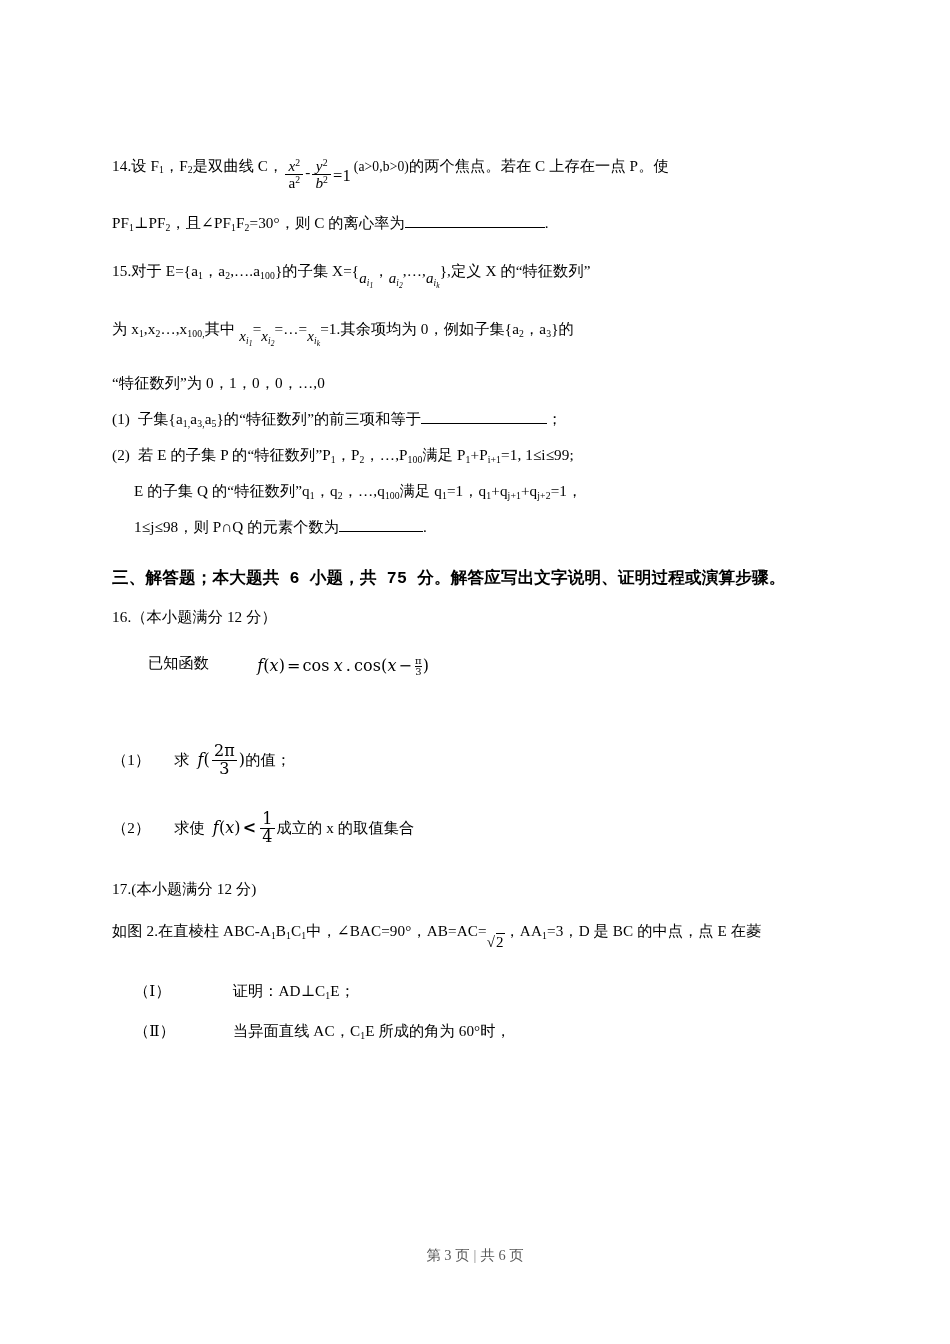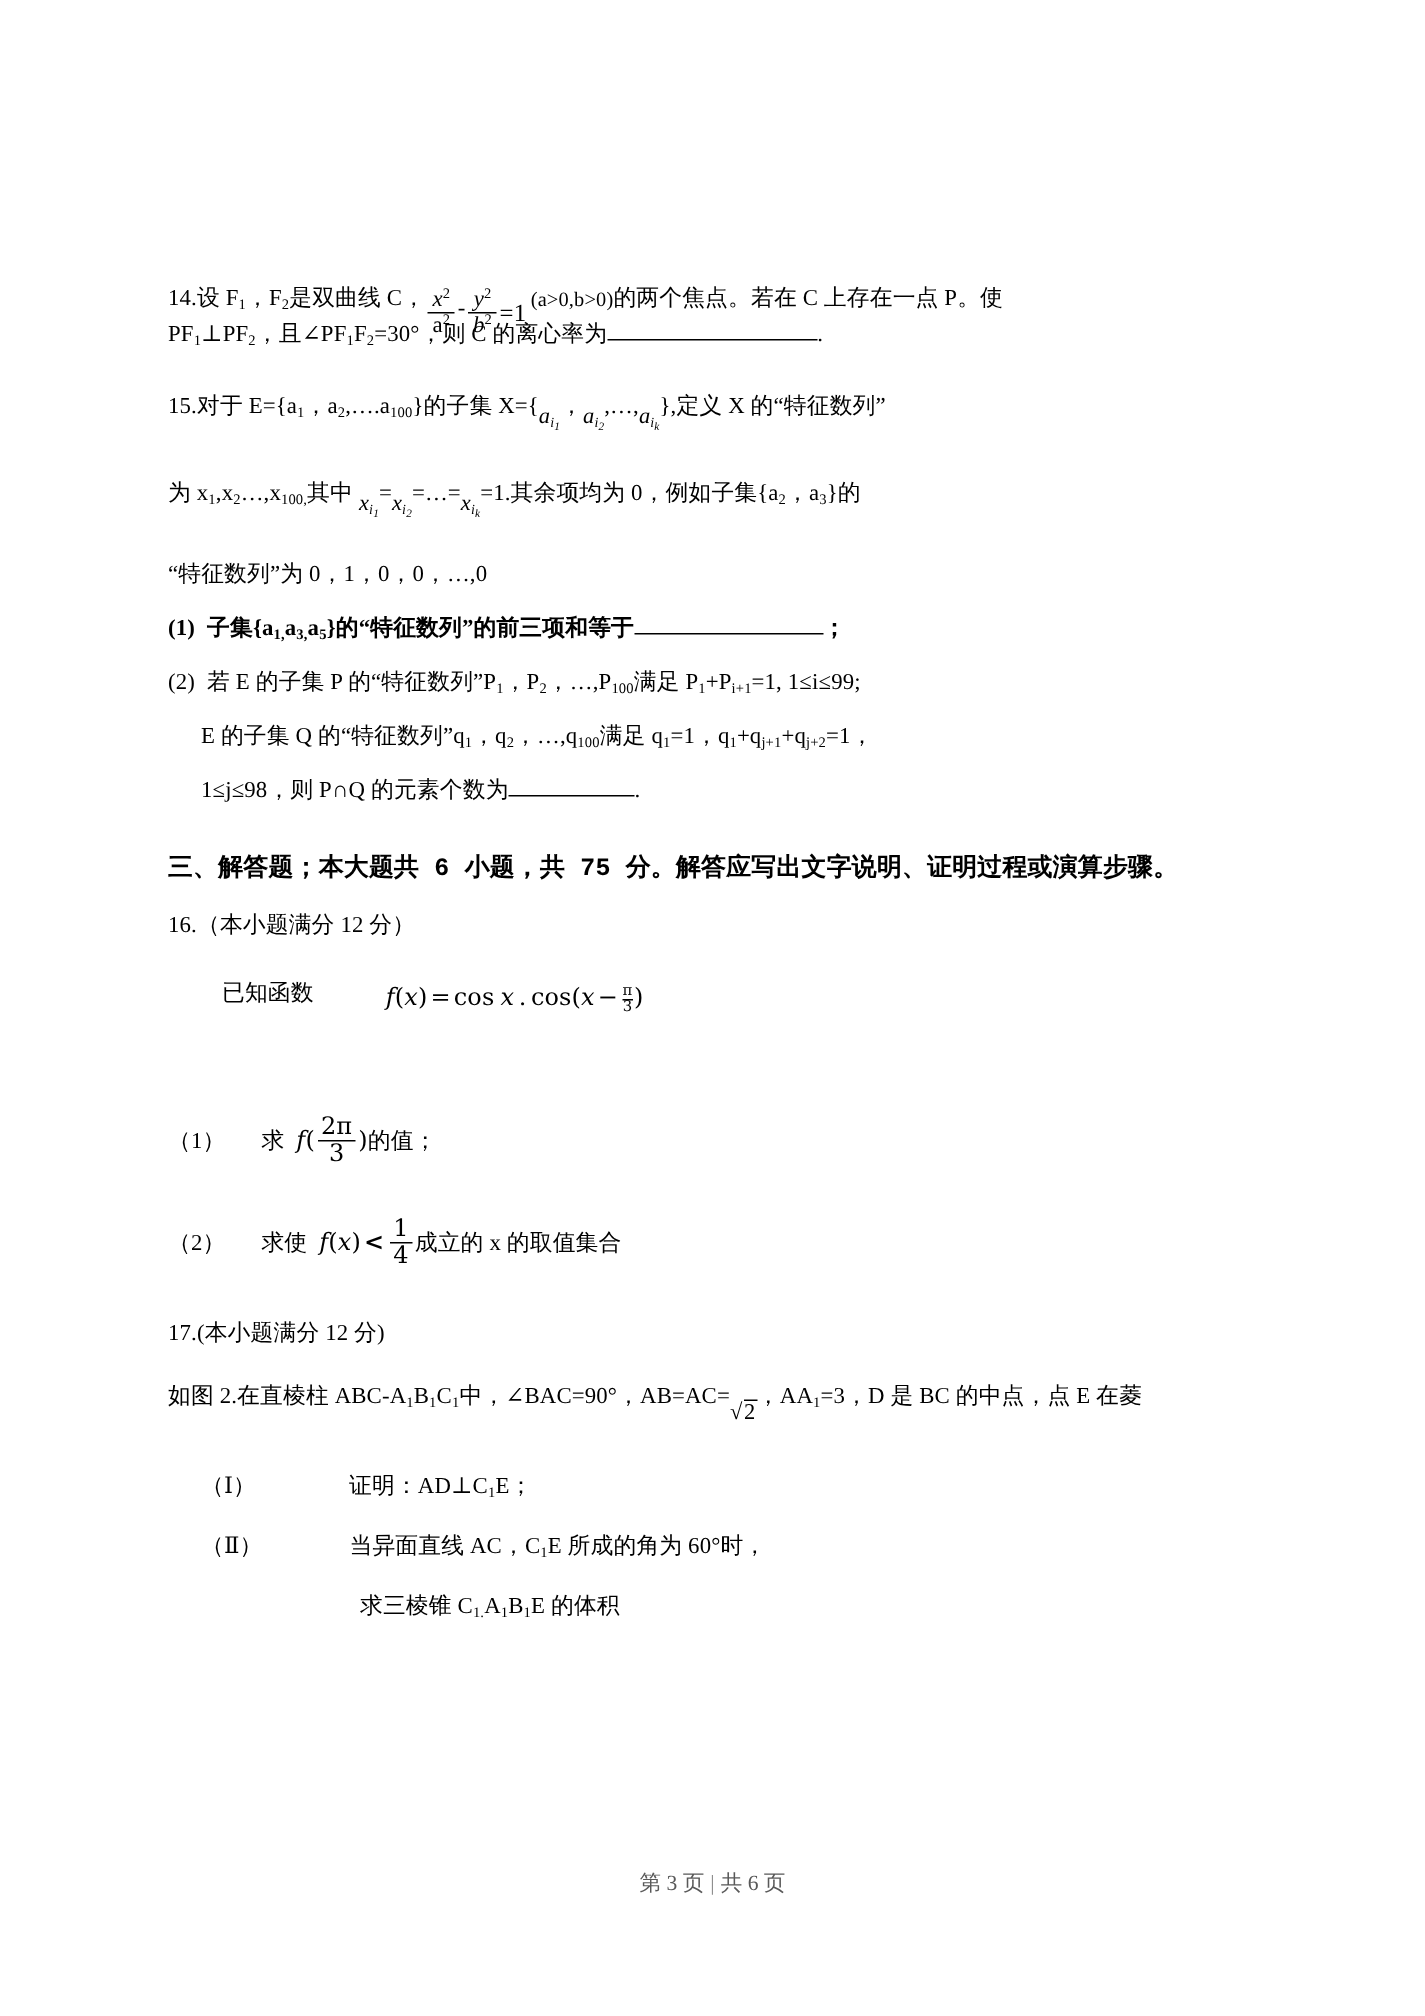--- a/index.html
+++ b/index.html
@@ -49,21 +49,21 @@
   .up { font-style: normal; }
 
   
   .frac {
     display: inline-block;
     vertical-align: -0.52em;
     text-align: center;
     line-height: 1.02;
     margin: 0 2px;
   }
-  .frac > .num { display: block; padding: 0 3px; margin-top: 34px; }
+  .frac > .num { display: block; padding: 0 3px; }
   .frac > .den {
     display: block;
     padding: 0 3px;
     border-top: 1.1px solid #000;
   }
 
   
   .radical {
     display: inline-block;
     position: relative;
@@ -176,21 +176,21 @@
     </div>
 
     <div class="line" style="height:54px;">
       <span>为 x</span><sub>1</sub><span>,x</span><sub>2</sub><span>…,x</span><sub>100,</sub><span>其中</span><span class="dropsym" style="padding-left:4px;"><span>x</span><span class="s1">i</span><span class="s2">1</span></span><span>=</span><span class="dropsym"><span>x</span><span class="s1">i</span><span class="s2">2</span></span><span>=…=</span><span class="dropsym"><span>x</span><span class="s1">i</span><span class="s2">k</span></span><span>=1.其余项均为 0，例如子集{a</span><sub>2</sub><span>，a</span><sub>3</sub><span>}的</span>
     </div>
 
     <div class="line" style="height:36px;">
       <span>“特征数列”为 0，1，0，0，…,0</span>
     </div>
 
-    <div class="line" style="height:36px;font-weight:bold;">
+    <div class="line" style="height:36px;">
       <span>(1)</span><span style="padding-left:8px;">子集{a</span><sub>1,</sub><span>a</span><sub>3,</sub><span>a</span><sub>5</sub><span>}的“特征数列”的前三项和等于</span><span class="fill" style="width:126px;"></span><span>；</span>
     </div>
 
     <div class="line" style="height:36px;">
       <span>(2)</span><span style="padding-left:8px;">若 E 的子集 P 的“特征数列”P</span><sub>1</sub><span>，P</span><sub>2</sub><span>，…,P</span><sub>100</sub><span>满足 P</span><sub>1</sub><span>+P</span><sub>i+1</sub><span>=1, 1≤i≤99;</span>
     </div>
 
     <div class="line indent1" style="height:36px;">
       <span>E 的子集 Q 的“特征数列”q</span><sub>1</sub><span>，q</span><sub>2</sub><span>，…,q</span><sub>100</sub><span>满足 q</span><sub>1</sub><span>=1，q</span><sub>1</sub><span>+q</span><sub>j+1</sub><span>+q</span><sub>j+2</sub><span>=1，</span>
     </div>
@@ -229,23 +229,20 @@
 
 
     <div class="line indent1" style="height:40px;">
       <span>（Ⅰ）</span><span style="padding-left:62px;">证明：AD⊥C</span><sub>1</sub><span>E；</span>
     </div>
 
     <div class="line indent1" style="height:40px;">
       <span>（Ⅱ）</span><span style="padding-left:58px;">当异面直线 AC，C</span><sub>1</sub><span>E 所成的角为 60°时，</span>
     </div>
 
-    <div class="line indent3" style="height:40px;">
-      <span>求三棱锥 C</span><sub>1.</sub><span>A</span><sub>1</sub><span>B</span><sub>1</sub><span>E 的体积</span>
-    </div>
 
   </div>
 
   <div class="footer">
     <span>第 3 页</span><span class="sep">|</span><span>共 6 页</span>
   </div>
 
 </div>
 
 </body></html>

